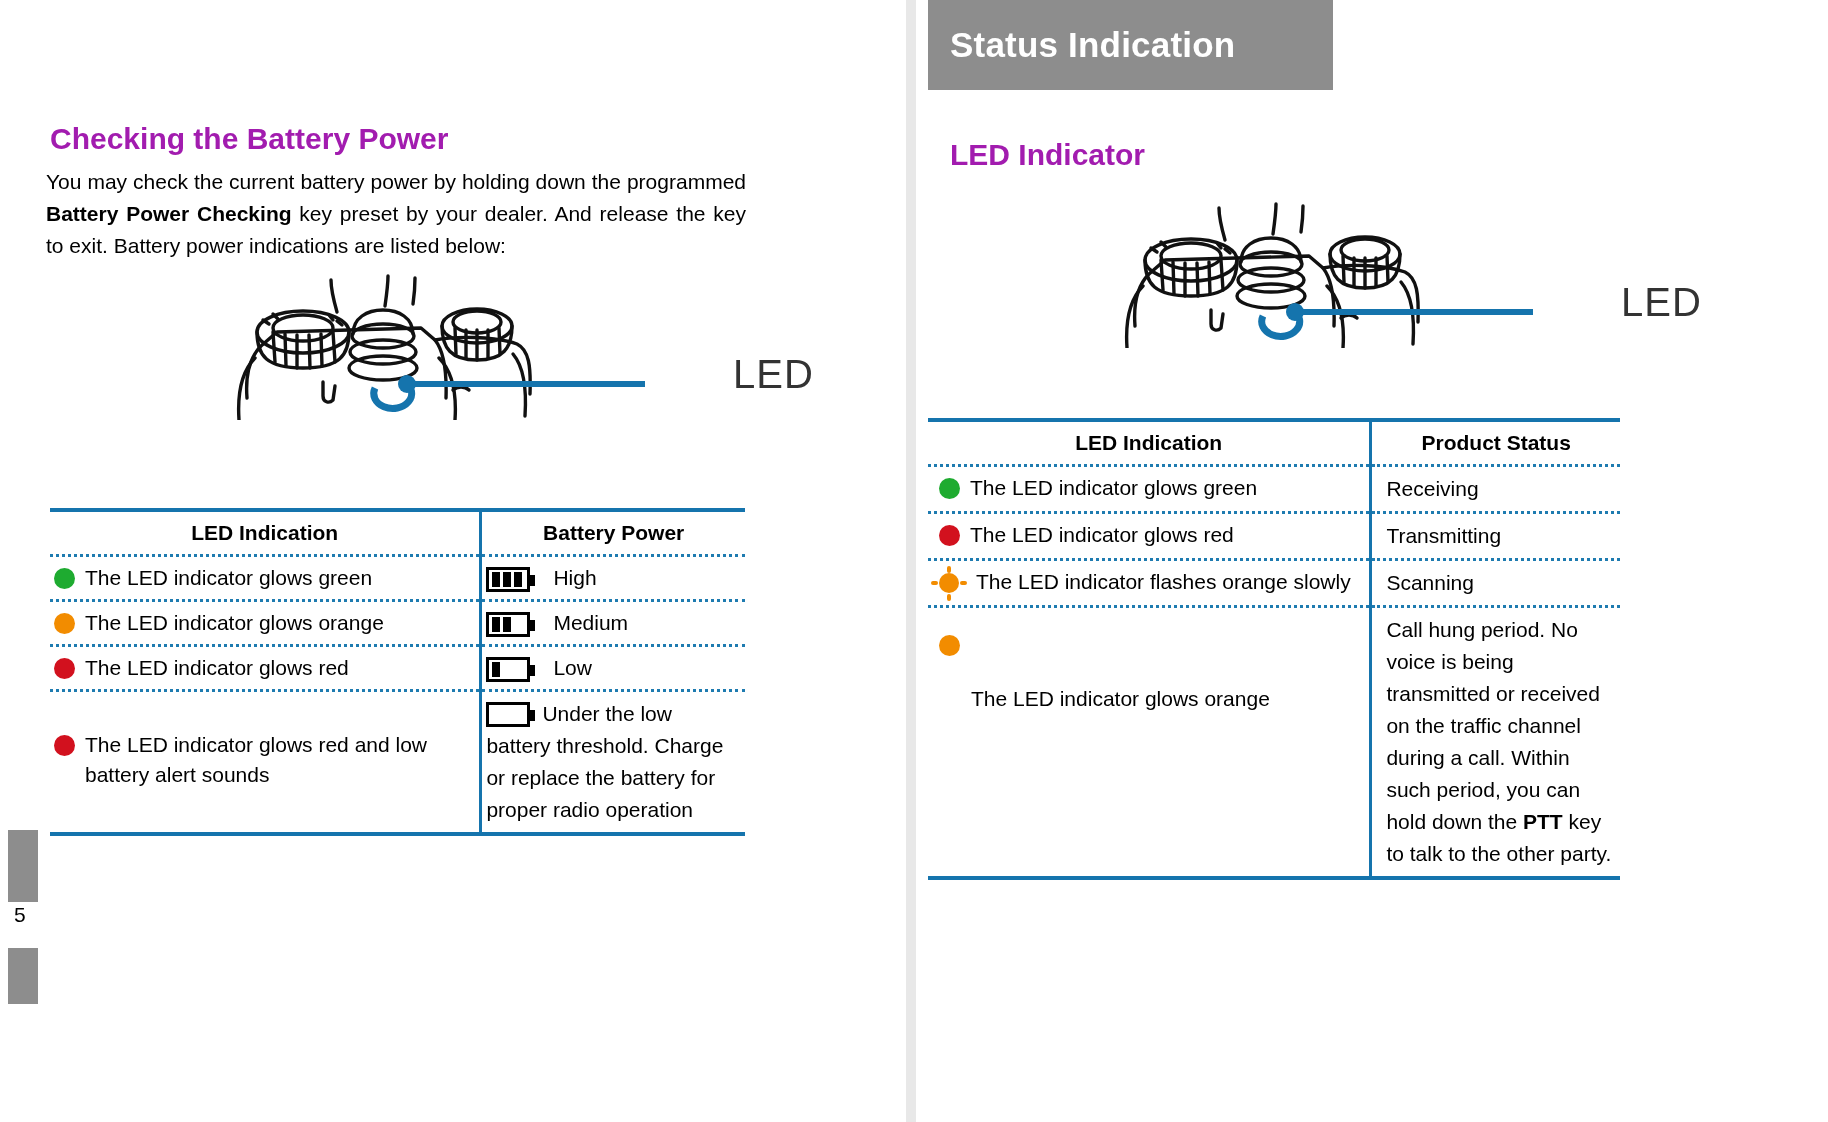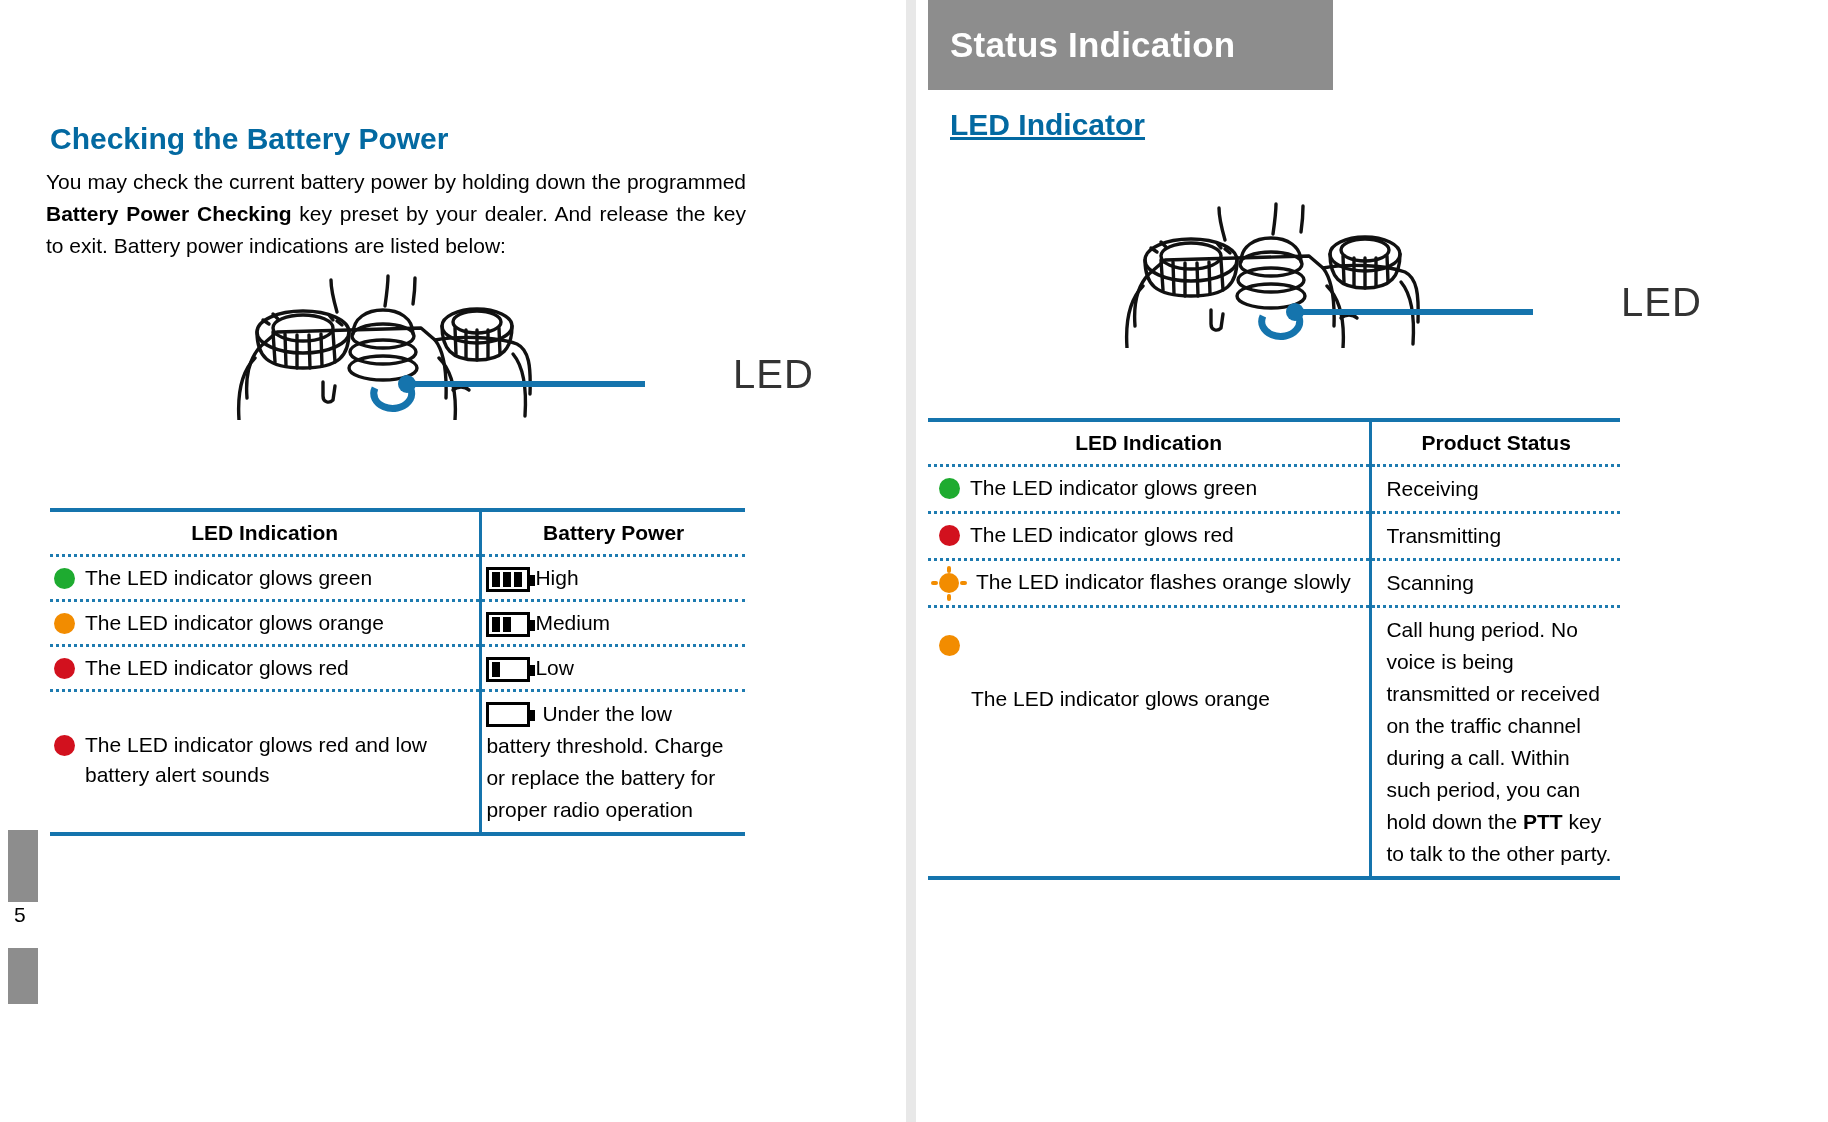--- a/index.html
+++ b/index.html
@@ -57,27 +57,27 @@
     font-weight: bold;
     letter-spacing: 0.2px;
     white-space: nowrap;
   }
   .chapter-bar.left  .chapter-title { margin-left: 22px; }
   .chapter-bar.right .chapter-title { margin-left: 22px; }
 
   
   .section-heading {
     position: absolute;
-    color: #0369a1;
+    color: #a21caf;
     font-size: 30px;
     font-weight: bold;
     white-space: nowrap;
   }
   .sec-left  { left: 50px; top: 122px; }
-  .sec-right { left: 22px; top: 108px; text-decoration: underline; }
+  .sec-right { left: 22px; top: 138px; }
 
   
   .body-para {
     position: absolute;
     left: 46px;
     top: 166px;
     width: 700px;
     font-size: 21px;
     line-height: 32px;
     color: #000000;
@@ -155,21 +155,21 @@
     left: 7px; top: 6px;
     width: 20px; height: 20px;
     border-radius: 50%;
   }
   .ray {
     position: absolute;
     border-radius: 2px;
   }
 
   
-  .bat-row { display: flex; align-items: flex-start; gap: 5px; }
+  .bat-row { display: flex; align-items: flex-start; gap: 23px; }
   .battery {
     flex: 0 0 auto;
     position: relative;
     width: 44px; height: 25px;
     border: 3px solid #000;
     margin-top: 4px;
     box-sizing: border-box;
     background: #fff;
     display: flex;
     align-items: center;

